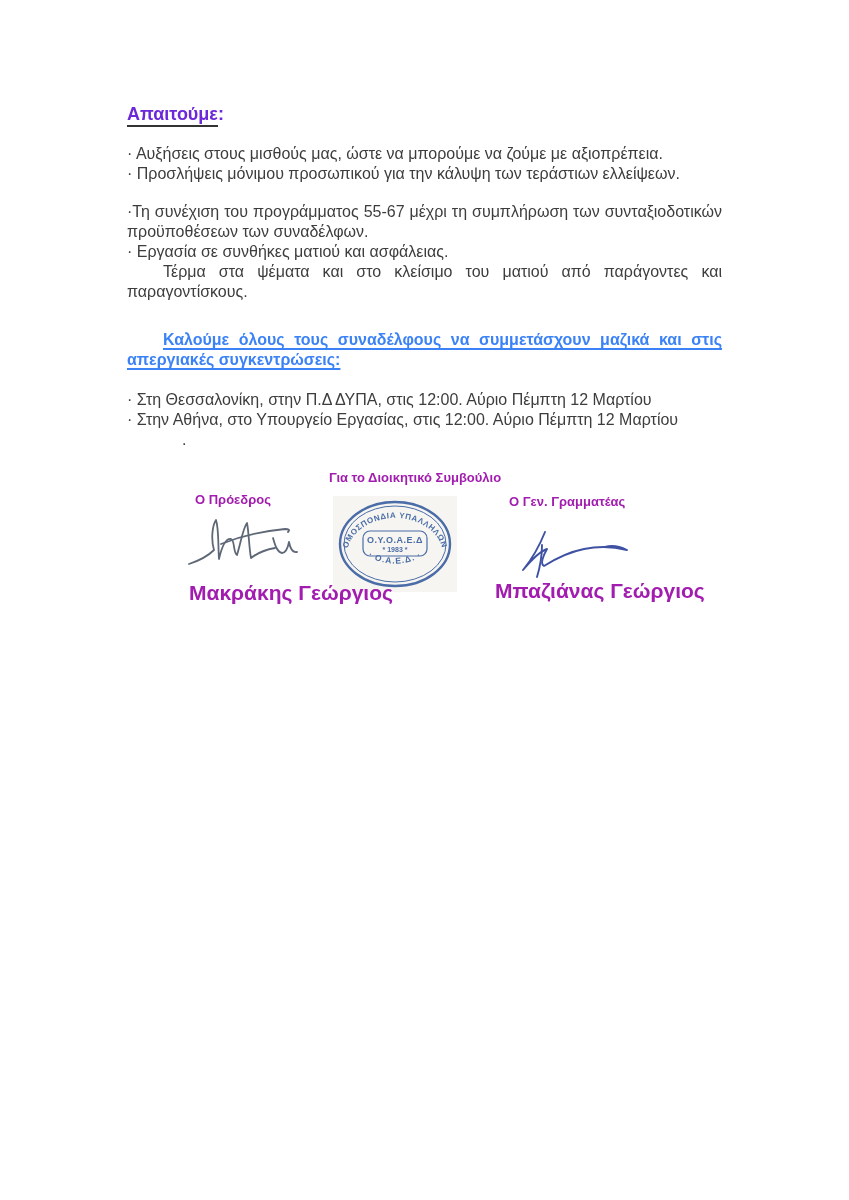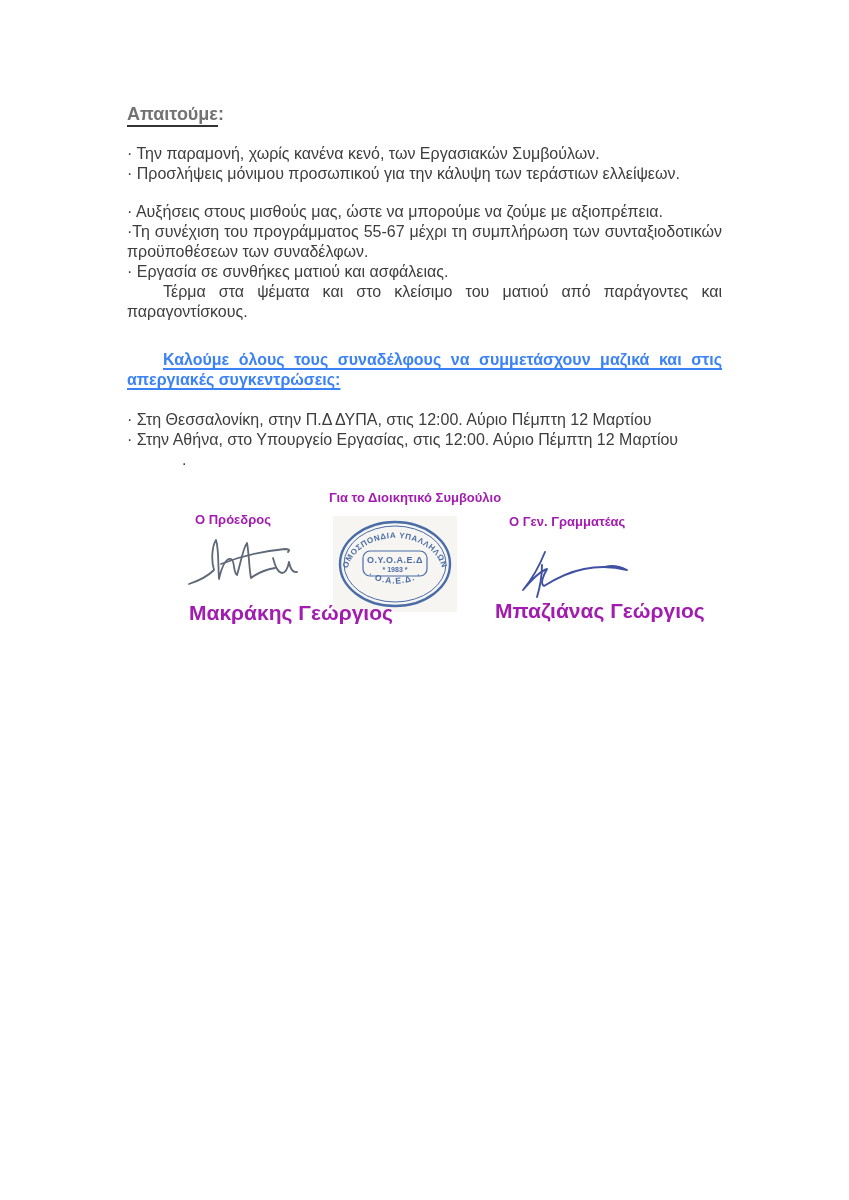--- a/index.html
+++ b/index.html
@@ -16,21 +16,21 @@
   .content {
     padding:103px 127px 0 127px;
     font-size:16px;
     line-height:20px;
   }
   .doc-heading {
     font-size:18px;
     line-height:22px;
     font-weight:bold;
     margin:0 0 19px 0;
-    color:#737373;
+    color:#6d28d9;
   }
   .doc-heading .uline {
     border-bottom:2px solid #333333;
     padding-bottom:1px;
   }
   .para { margin:0; }
   .justify { text-align:justify; }
   .indent { text-indent:36px; }
   .gap-after  { margin-bottom:18px; }
   .gap-after2 { margin-bottom:28px; }
@@ -75,24 +75,23 @@
 </head>
 <body>
 
 <div class="page">
   <div class="content">
 
     <div class="doc-heading">
       <span class="uline">Απαιτούμε</span><span>:</span>
     </div>
 
-    <div class="para">· Την παραμονή, χωρίς κανένα κενό, των Εργασιακών Συμβούλων.</div>
+    <div class="para">· Αυξήσεις στους μισθούς μας, ώστε να μπορούμε να ζούμε με αξιοπρέπεια.</div>
+
     <div class="para gap-after">· Προσλήψεις μόνιμου προσωπικού για την κάλυψη των τεράστιων ελλείψεων.</div>
-
-    <div class="para">· Αυξήσεις στους μισθούς μας, ώστε να μπορούμε να ζούμε με αξιοπρέπεια.</div>
     <div class="para justify">·Τη συνέχιση του προγράμματος 55-67 μέχρι τη συμπλήρωση των συνταξιοδοτικών προϋποθέσεων των συναδέλφων.</div>
     <div class="para">· Εργασία σε συνθήκες ματιού και ασφάλειας.</div>
     <div class="para justify indent gap-after2">Τέρμα στα ψέματα και στο κλείσιμο του ματιού από παράγοντες και παραγοντίσκους.</div>
 
     <div class="call-para">Καλούμε όλους τους συναδέλφους να συμμετάσχουν μαζικά και στις απεργιακές συγκεντρώσεις:</div>
 
     <div class="para">· Στη Θεσσαλονίκη, στην Π.Δ ΔΥΠΑ, στις 12:00. Αύριο Πέμπτη 12 Μαρτίου</div>
     <div class="para">· Στην Αθήνα, στο Υπουργείο Εργασίας, στις 12:00. Αύριο Πέμπτη 12 Μαρτίου</div>
     <div class="para stray-dot">.</div>
 

